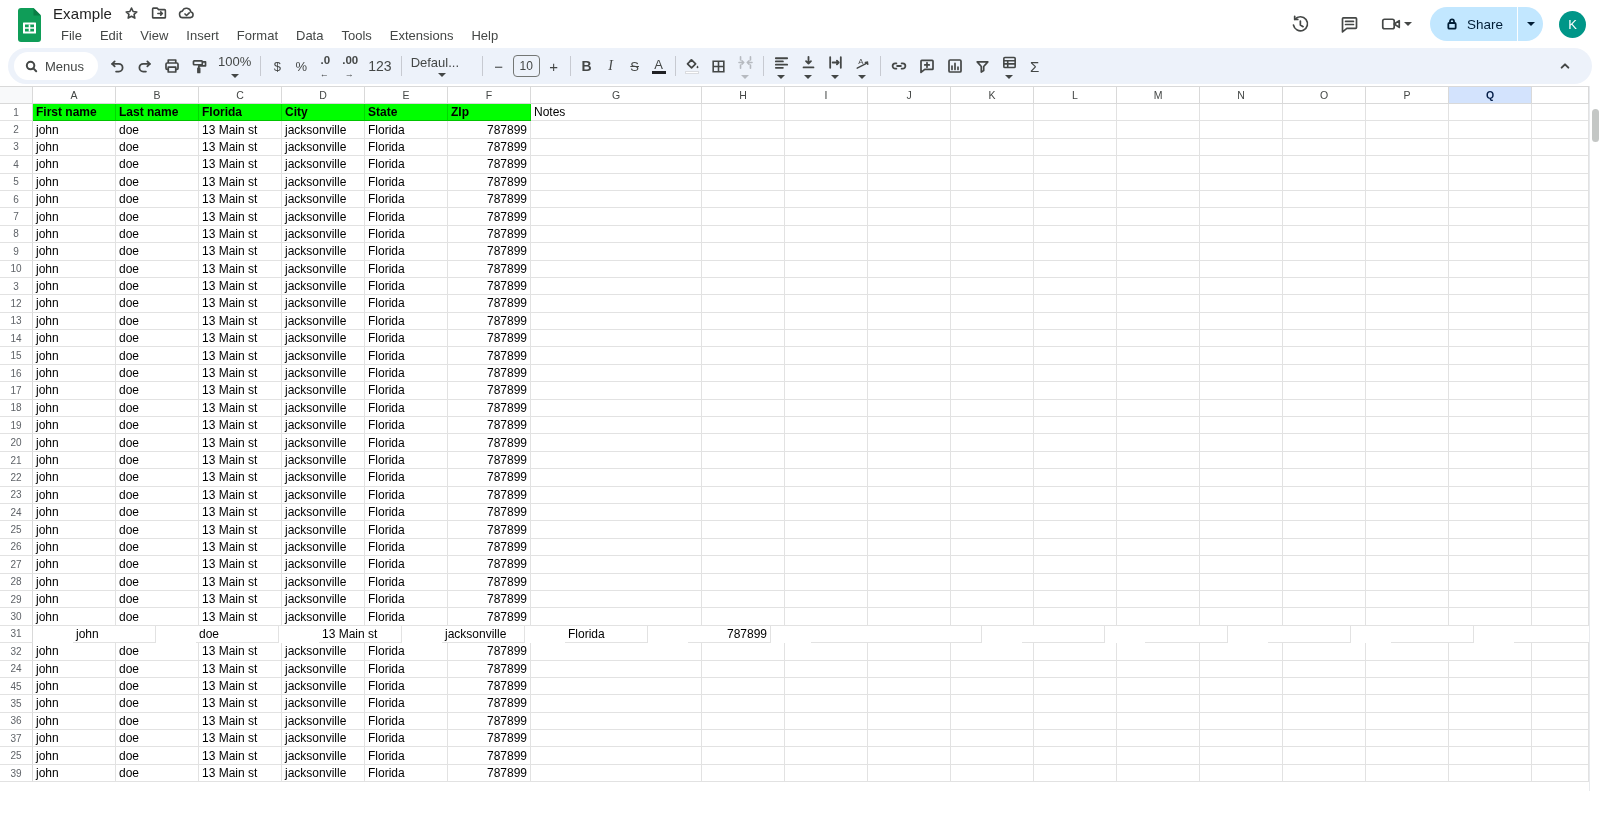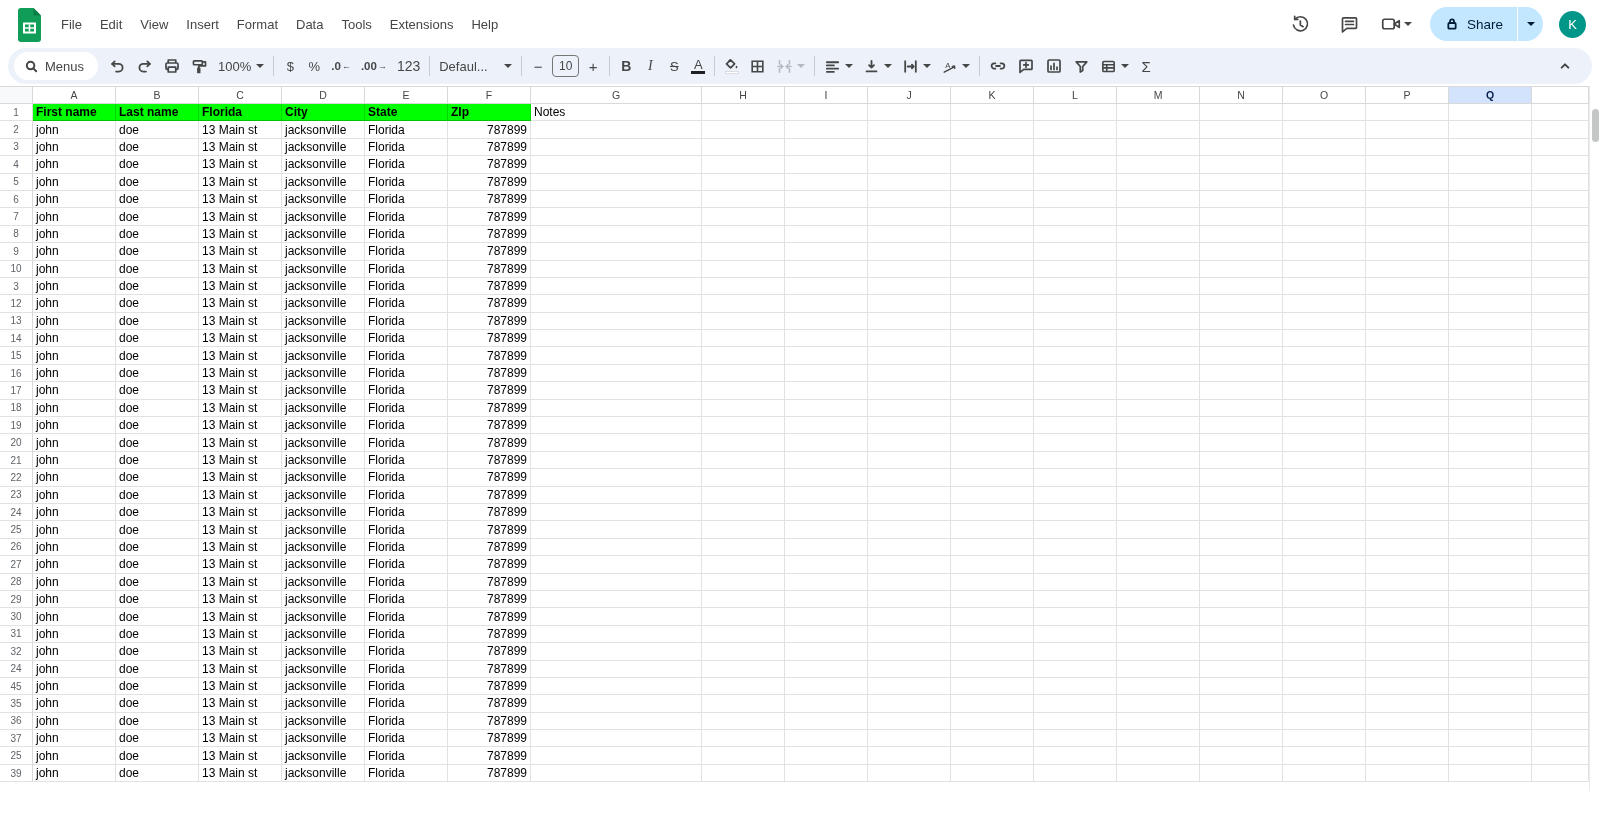--- a/index.html
+++ b/index.html
@@ -22,21 +22,21 @@
   .share-btn { display:flex; align-items:center; height:34px; background:#c2e7ff; border-radius:17px; overflow:hidden; margin-left:8px; }
   .share-main { display:flex; align-items:center; gap:7px; padding:0 14px 0 14px; height:100%; }
   .share-label { font-size:13.5px; font-weight:500; color:#001d35; }
   .share-caret { width:26px; height:100%; display:flex; align-items:center; justify-content:center; border-left:1px solid rgba(255,255,255,.95); }
   .avatar { width:27px; height:27px; border-radius:50%; background:#009688; color:#fff; font-size:13px; font-weight:500;
     display:flex; align-items:center; justify-content:center; margin-left:6px; }
 
   
   .toolbar-row { height:38px; padding:0 8px; background:#fff; }
   .toolbar { height:36px; background:#edf2fa; border-radius:18px; display:flex; align-items:center; padding:0 14px 0 6px; }
-  .tbtn { display:flex; align-items:center; justify-content:center; min-width:24px; height:26px; padding:0 5px; border-radius:4px; color:#444746; font-size:13px; gap:3px; }
+  .tbtn { display:flex; align-items:center; justify-content:center; min-width:24px; height:26px; padding:0 5px; border-radius:4px; color:#444746; font-size:13px; gap:3px;flex-direction:column; }
   .tbtn.txt { font-weight:500; }
   .menus-pill { display:flex; align-items:center; gap:6px; background:#fff; border-radius:14px; height:28px; padding:0 14px 0 10px; margin-right:6px; font-size:13px; color:#444746; }
   .sep { width:1px; height:20px; background:#c7cad1; margin:0 4px; }
   .caret { width:0; height:0; border-left:4px solid transparent; border-right:4px solid transparent; border-top:4px solid #444746; display:inline-block; }
   .caret.dim { border-top-color:#b6bac0; }
   .zoom-btn { gap:5px; }
   .font-name { width:62px; overflow:hidden; white-space:nowrap; text-align:left; }
   .size-box { width:27px; height:22px; border:1px solid #747775; border-radius:4px; display:flex; align-items:center; justify-content:center; font-size:12px; color:#444746; margin:0 2px; }
   .bold-b { font-weight:700; font-size:14px; }
   .italic-i { font-style:italic; font-family:"Liberation Serif","DejaVu Serif",serif; font-size:14px; }
@@ -86,20 +86,40 @@
     <div class="logo">
       <svg class="ic" width="27" height="36" viewBox="0 0 27 36">
         <path d="M17.5 1H5a3 3 0 0 0-3 3v28a3 3 0 0 0 3 3h17a3 3 0 0 0 3-3V8.5z" fill="#0f9d58"></path>
         <path d="M17.5 1v7.5H25z" fill="#0a7d45"></path>
         <rect x="7" y="15.5" width="13" height="11" fill="#fff" rx="0.5"></rect>
         <rect x="9" y="17.5" width="9" height="7" fill="#0f9d58"></rect>
         <path d="M9 21h9M13.5 17.5v7" stroke="#fff" stroke-width="1.6"></path>
       </svg>
     </div>
     <div class="title-area">
+      <div class="title-row">
+        <span class="doc-title">Example</span>
+        <span class="tb-mini">
+          <svg class="ic" width="17" height="17" viewBox="0 0 24 24" fill="none" stroke="#444746" stroke-width="1.6" stroke-linejoin="round">
+            <path d="M12 4.3l2.3 4.9 5.2.6-3.9 3.5 1.1 5.2L12 15.8l-4.7 2.7 1.1-5.2-3.9-3.5 5.2-.6z"></path>
+          </svg>
+        </span>
+        <span class="tb-mini">
+          <svg class="ic" width="18" height="18" viewBox="0 0 24 24" fill="none" stroke="#444746" stroke-width="1.6" stroke-linejoin="round">
+            <path d="M3.5 6.5c0-.6.4-1 1-1h5l2 2h8c.6 0 1 .4 1 1v9c0 .6-.4 1-1 1h-15c-.6 0-1-.4-1-1z"></path>
+            <path d="M10.5 12.7h6m-2.2-2.2 2.2 2.2-2.2 2.2" stroke-linecap="round"></path>
+          </svg>
+        </span>
+        <span class="tb-mini">
+          <svg class="ic" width="19" height="19" viewBox="0 0 24 24" fill="none" stroke="#444746" stroke-width="1.6" stroke-linejoin="round">
+            <path d="M7 17.5h9.5a3.8 3.8 0 0 0 .6-7.5 5.8 5.8 0 0 0-11.2-1.2A4.3 4.3 0 0 0 7 17.5z"></path>
+            <path d="M9.3 12.6l2.1 2.1 3.6-3.6" stroke-linecap="round"></path>
+          </svg>
+        </span>
+      </div>
       <nav class="menubar">
           <span class="menu-item">File</span>
           <span class="menu-item">Edit</span>
           <span class="menu-item">View</span>
           <span class="menu-item">Insert</span>
           <span class="menu-item">Format</span>
           <span class="menu-item">Data</span>
           <span class="menu-item">Tools</span>
           <span class="menu-item">Extensions</span>
           <span class="menu-item">Help</span>
@@ -966,21 +986,21 @@
           <div class="cell" style="width: 83px;"></div>
           <div class="cell" style="width: 83px;"></div>
           <div class="cell" style="width: 83px;"></div>
           <div class="cell" style="width: 83px;"></div>
           <div class="cell" style="width: 83px;"></div>
           <div class="cell" style="width: 83px;"></div>
           <div class="cell" style="width: 83px;"></div>
           <div class="cell" style="width: 83px;"></div>
           <div class="cell" style="width: 57px;"></div>
         </div>
-        <div class="sheet-row" style="height: 17.4px;">
+        <div class="sheet-row" style="height: 17.4px; gap: 40px;">
           <div class="row-num">31</div>
           <div class="cell" style="width: 83px;">john</div>
           <div class="cell" style="width: 83px;">doe</div>
           <div class="cell" style="width: 83px;">13 Main st</div>
           <div class="cell" style="width: 83px;">jacksonville</div>
           <div class="cell" style="width: 83px;">Florida</div>
           <div class="cell right" style="width: 83px;">787899</div>
           <div class="cell" style="width: 171px;"></div>
           <div class="cell" style="width: 83px;"></div>
           <div class="cell" style="width: 83px;"></div>

